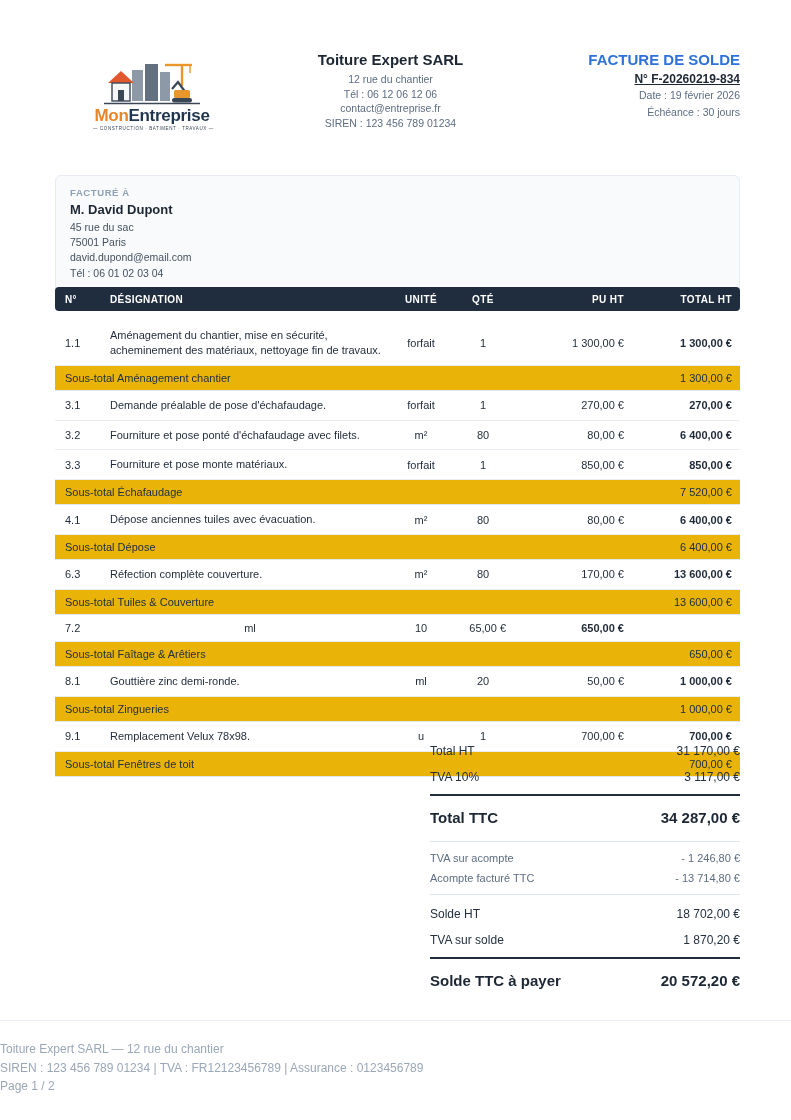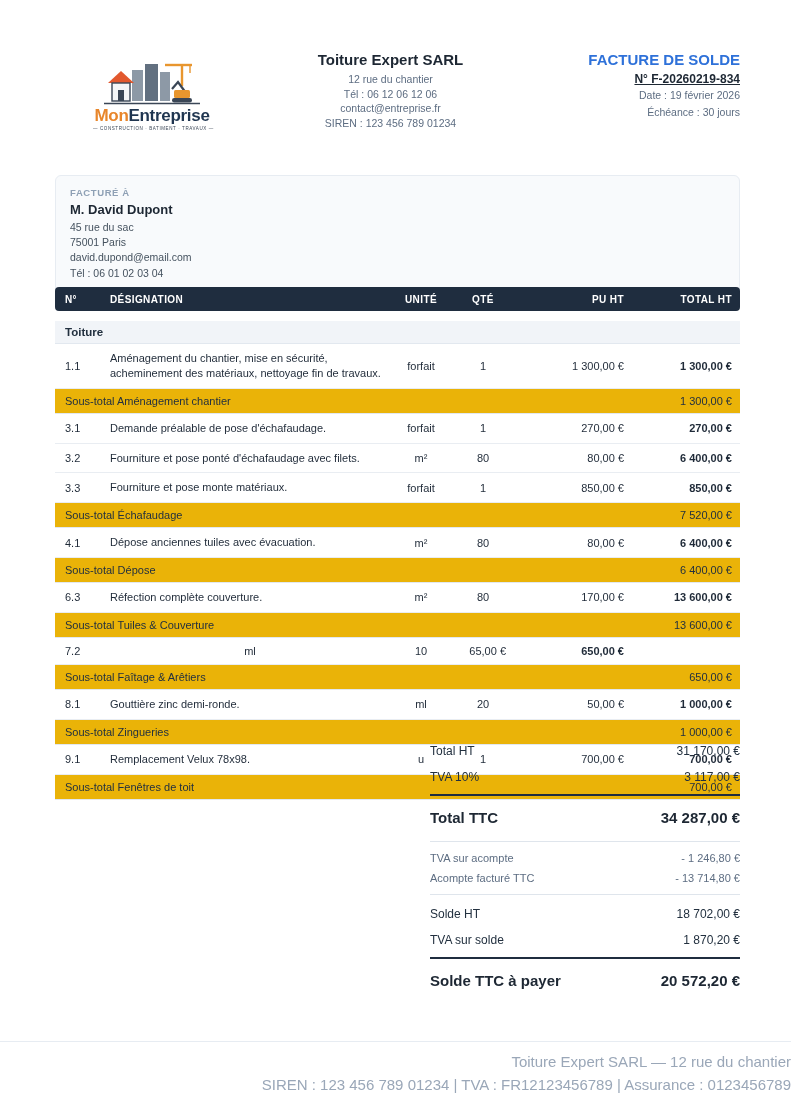--- a/index.html
+++ b/index.html
@@ -76,22 +76,22 @@
   .t-row { display:flex; justify-content:space-between; align-items:baseline; }
   .t-line { font-size:12px; color:#22303f; padding:6px 0; }
   .t-grand { font-size:15px; font-weight:bold; color:#1d2733; padding:9px 0; }
   .t-small { font-size:11px; color:#5d6d82; padding:4px 0; }
   .div-dark { border-top:2px solid #1f2d3f; margin:4px 0; }
   .div-light { border-top:1px solid #dfe5ec; margin:6px 0; }
 
   
   .footer {
     position:absolute; left:0; right:0; bottom:24px;
-    border-top:1px solid #e7ecf2; padding-top:8px;
-    text-align:right; font-size:15px; color:#9aa7b8; line-height:1.55;
+    border-top:1px solid #e7ecf2; padding-top:19px;
+    text-align:left; font-size:12px; color:#9aa7b8; line-height:1.55;
   }
 </style>
 </head>
 <body>
 
 <div class="page">
 
   <div class="logo-block">
     <svg class="logo-art" width="100" height="46" viewBox="0 0 100 46">
       <rect x="30" y="10" width="11" height="31" fill="#8d99a6"></rect>
@@ -139,21 +139,20 @@
   <div class="items">
     <div class="grid-row thead">
       <div class="c-num">N°</div>
       <div class="c-des">DÉSIGNATION</div>
       <div class="c-unit">UNITÉ</div>
       <div class="c-qty">QTÉ</div>
       <div class="c-pu">PU HT</div>
       <div class="c-total">TOTAL HT</div>
     </div>
     <div id="table-body">
-        <div class="section-row"><span>Toiture</span></div>
         <div class="grid-row item-row">
           <div class="c-num">1.1</div>
           <div class="c-des">Aménagement du chantier, mise en sécurité, acheminement des matériaux, nettoyage fin de travaux.</div>
           <div class="c-unit">forfait</div>
           <div class="c-qty">1</div>
           <div class="c-pu">1 300,00 €</div>
           <div class="c-total">1 300,00 €</div>
         </div>
         <div class="grid-row subtotal-row">
           <div class="st-label">Sous-total Aménagement chantier</div>
@@ -284,15 +283,16 @@
       <div class="div-dark"></div>
       <div class="t-row t-grand">
         <span>Solde TTC à payer</span>
         <span>20 572,20 €</span>
       </div>
     </div>
 
   <div class="footer">
     <div>Toiture Expert SARL — 12 rue du chantier</div>
     <div>SIREN : 123 456 789 01234   |   TVA : FR12123456789   |   Assurance : 0123456789</div>
+    <div>Page 1 / 2</div>
   </div>
 
 </div>
 
 </body></html>

